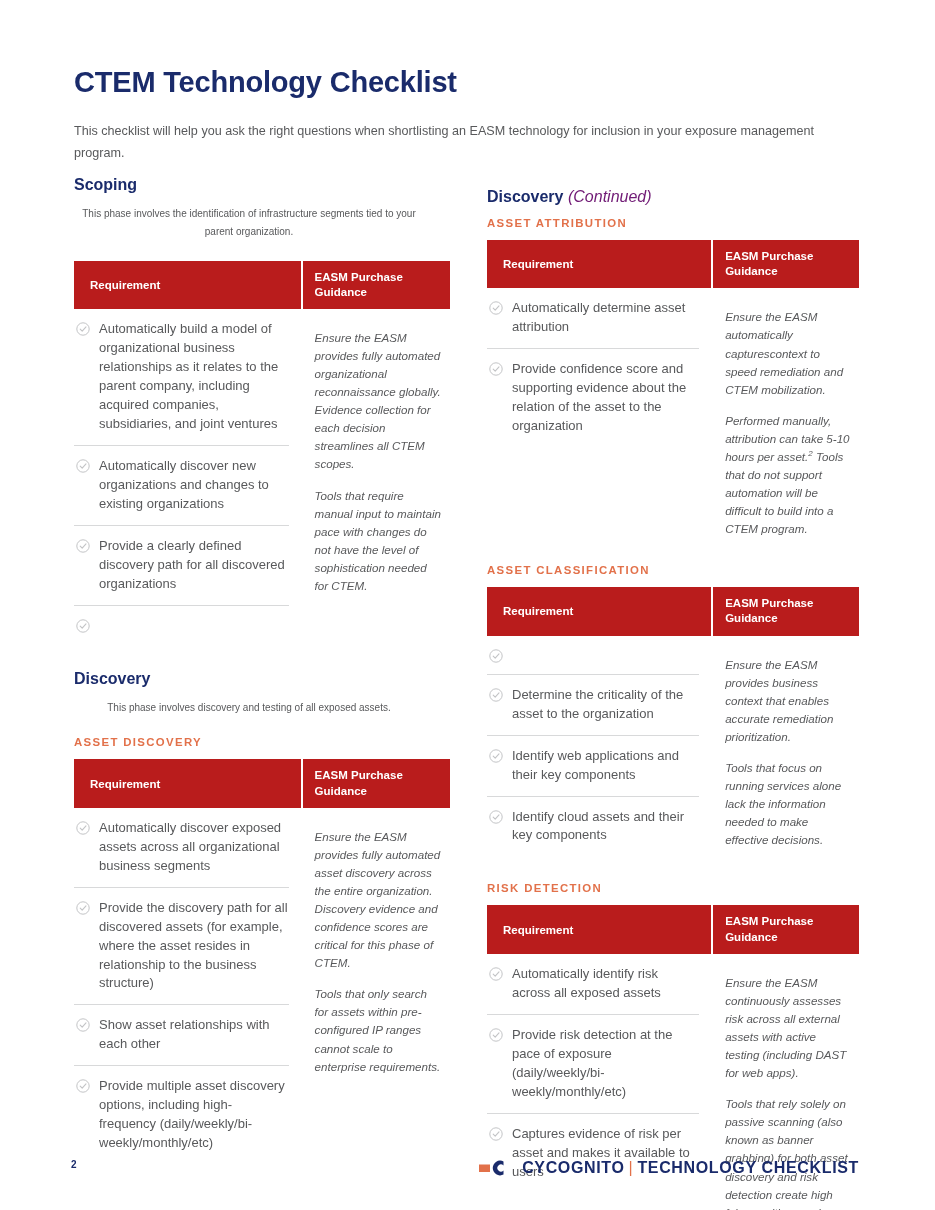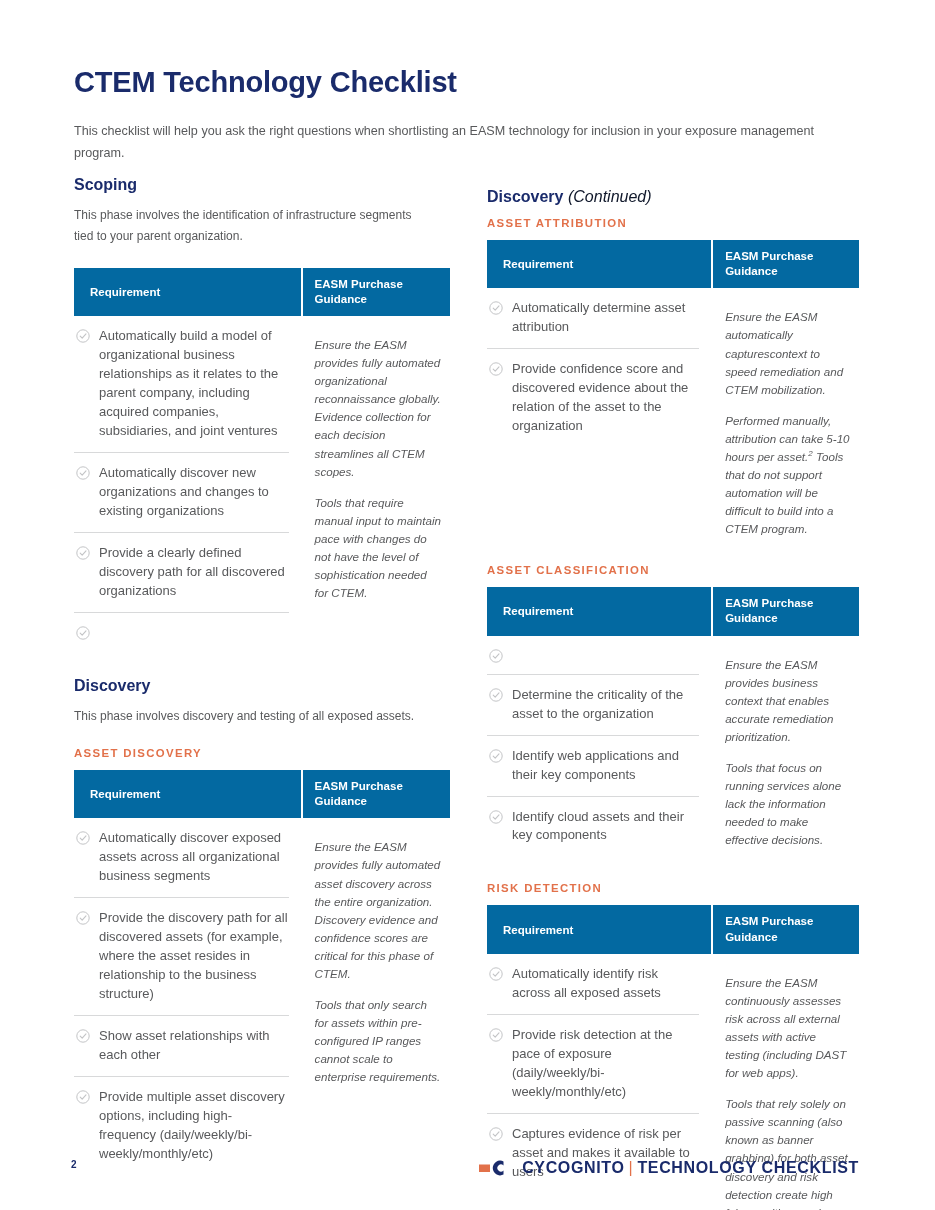--- a/index.html
+++ b/index.html
@@ -54,45 +54,46 @@
   
   .phase-heading {
     font-size: 16px;
     font-weight: 700;
     color: #1a2b6b;
     margin-bottom: 11px;
   }
   .phase-heading .cont {
     font-weight: 400;
     font-style: italic;
-    color: #0f172a;
+    color: #701a75;
   }
   .phase-desc {
-    font-size: 12px;
+    font-size: 10px;
     line-height: 1.78;
     color: #58595b;
     margin-bottom: 20px;
     max-width: 350px;
+    text-align: center;
   }
   .sub-heading {
     font-size: 11.4px;
     font-weight: 700;
     color: #e2714a;
     letter-spacing: 1.35px;
     margin-bottom: 11px;
   }
 
   
   .ck-table {
     width: 100%;
     margin-bottom: 26px;
   }
   .ck-head {
     display: flex;
-    background: #0369a1;
+    background: #b91c1c;
     min-height: 44px;
   }
   .ck-head .h-req {
     flex: 0 0 60.8%;
     padding: 13px 0 13px 16px;
     display: flex;
     align-items: center;
     font-size: 11.5px;
     font-weight: 700;
     color: #ffffff;
@@ -327,21 +328,21 @@
                 </span>
                 <span class="req-text">Automatically determine asset attribution</span>
               </div>
               <div class="req-row">
                 <span class="req-icon">
                   <svg width="14" height="14" viewBox="0 0 14 14" xmlns="http://www.w3.org/2000/svg">
                     <circle cx="7" cy="7" r="6.2" fill="none" stroke="#c3c4c6" stroke-width="1"></circle>
                     <path d="M4.2 7.1 L6.2 9.1 L10 4.9" fill="none" stroke="#c3c4c6" stroke-width="1.1" stroke-linecap="round" stroke-linejoin="round"></path>
                   </svg>
                 </span>
-                <span class="req-text">Provide confidence score and discovered evidence about the relation of the asset to the organization</span>
+                <span class="req-text">Provide confidence score and supporting evidence about the relation of the asset to the organization</span>
               </div>
             </div>
             <div class="ck-guid">
               <p>Ensure the EASM automatically capturescontext to speed remediation and CTEM mobilization.</p>
               <p>Performed manually, attribution can take 5-10 hours per asset.<sup>2</sup> Tools that do not support automation will be difficult to build into a CTEM program.</p>
             </div>
           </div>
         </div>
         <div class="sub-heading">ASSET CLASSIFICATION</div>
         <div class="ck-table">

